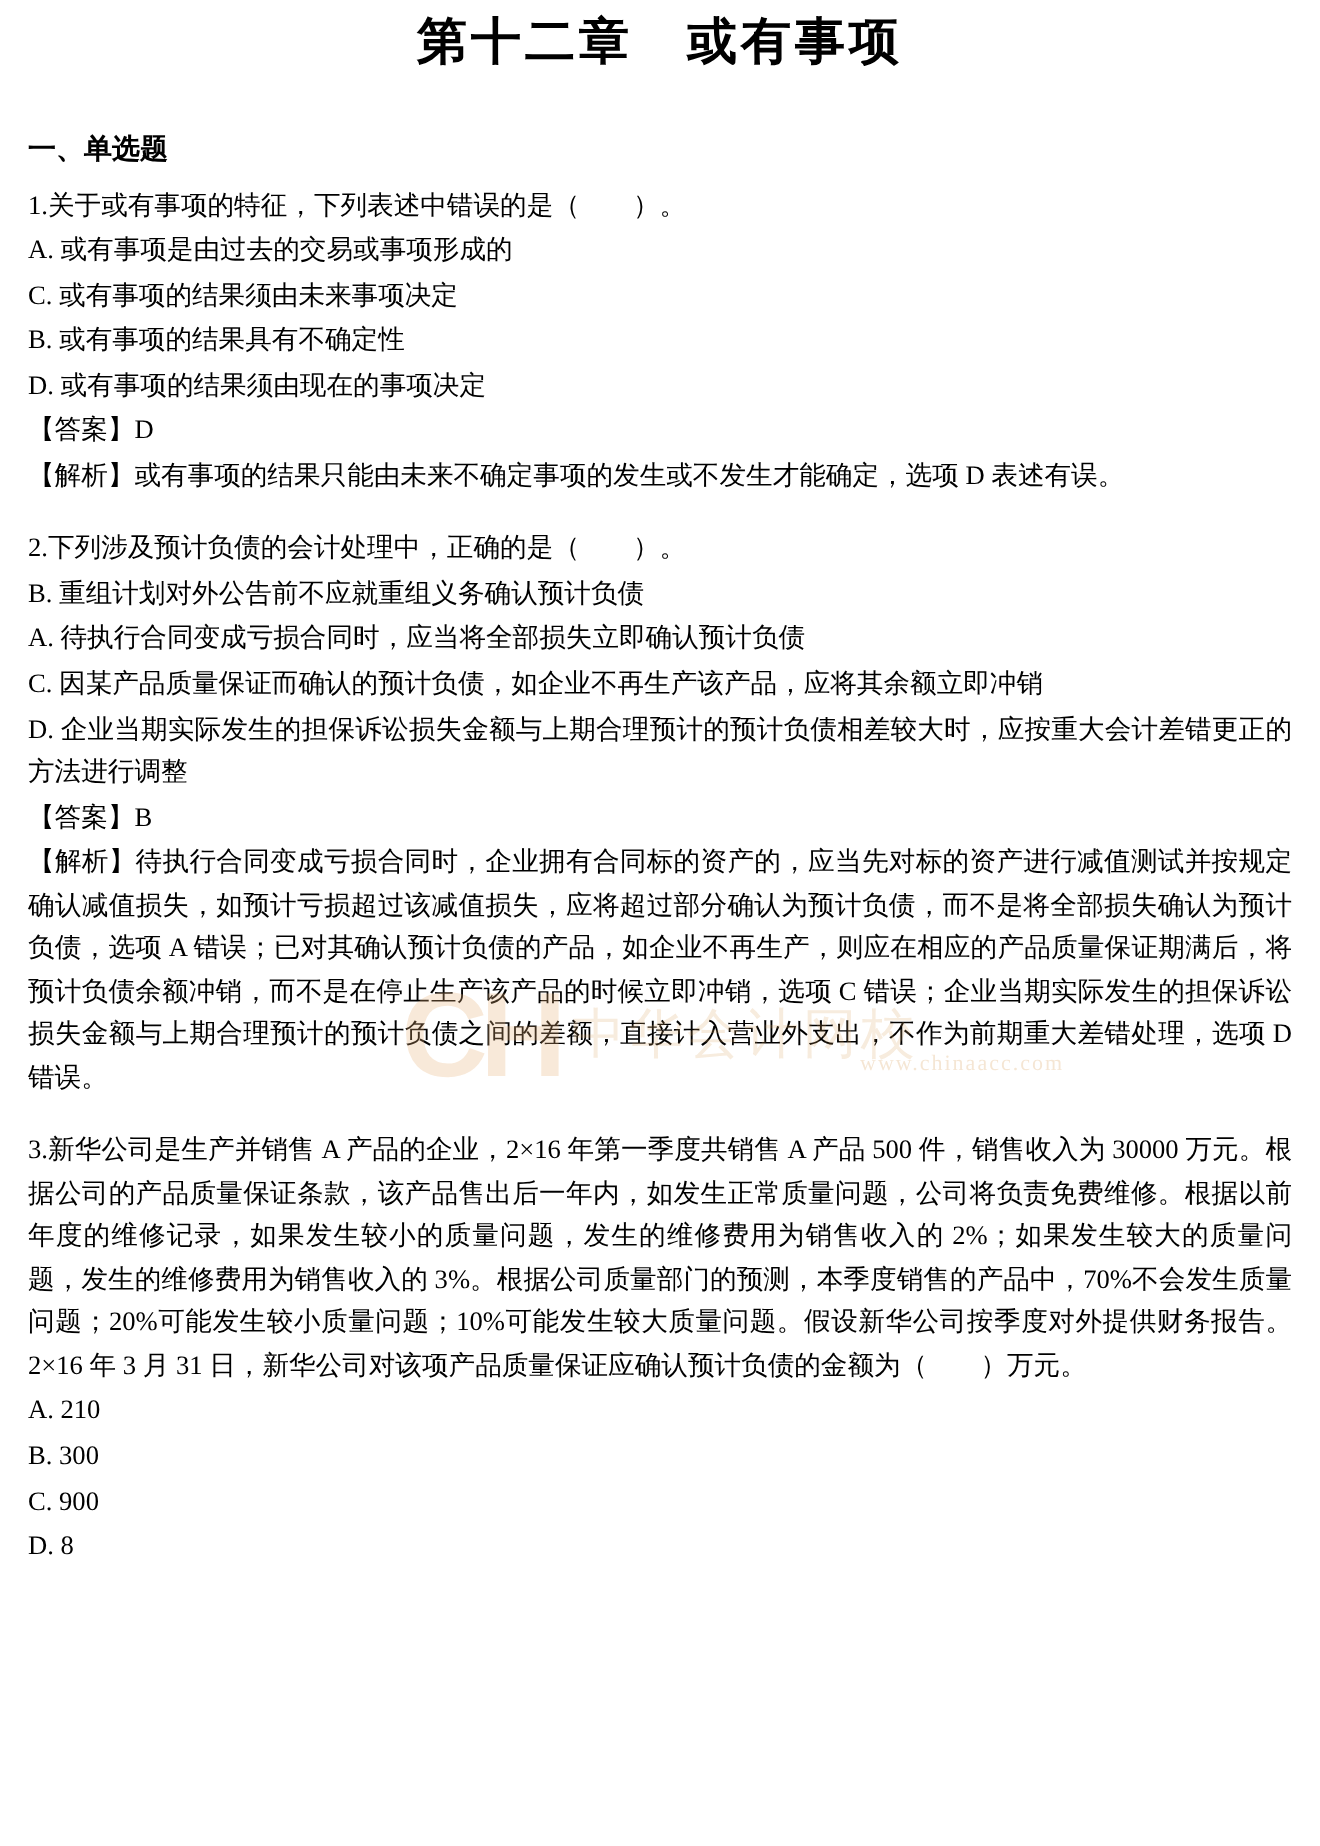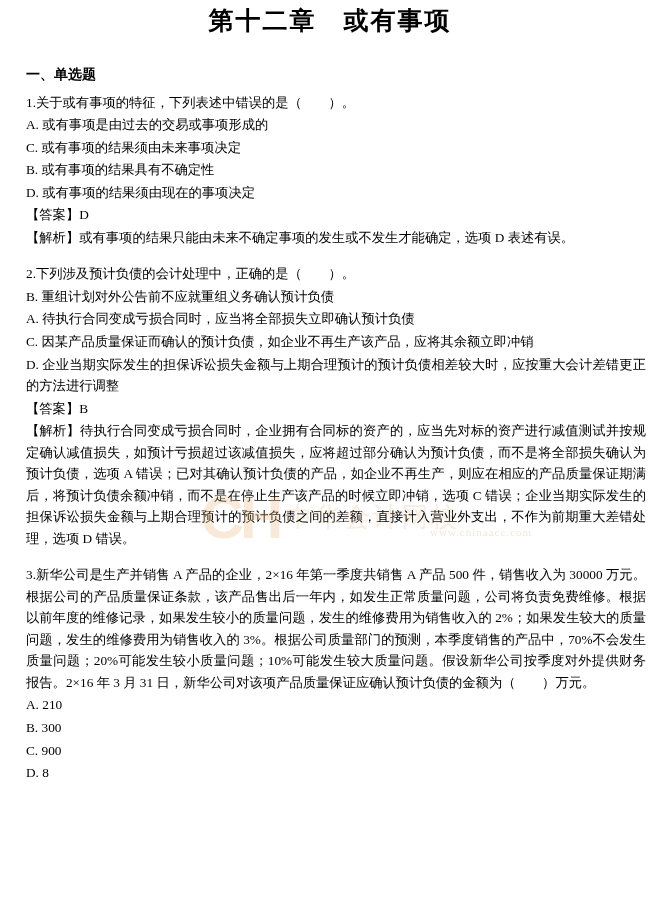--- a/index.html
+++ b/index.html
@@ -24,21 +24,21 @@
   }
   .doc-title {
     text-align: center;
     font-size: 25px;
     font-weight: bold;
     letter-spacing: 2px;
     margin: 4px 0 26px 0;
     font-family: "Liberation Serif", "DejaVu Serif", serif;
   }
   .content {
-    padding: 0 14px 0 26px;
+    padding: 0 14px 0 14px;
     font-size: 13.3px;
     line-height: 1.62;
   }
   .section-head {
     font-weight: bold;
     font-size: 14px;
     margin-bottom: 6px;
     font-family: "Liberation Sans", sans-serif;
   }
   .q-block {

